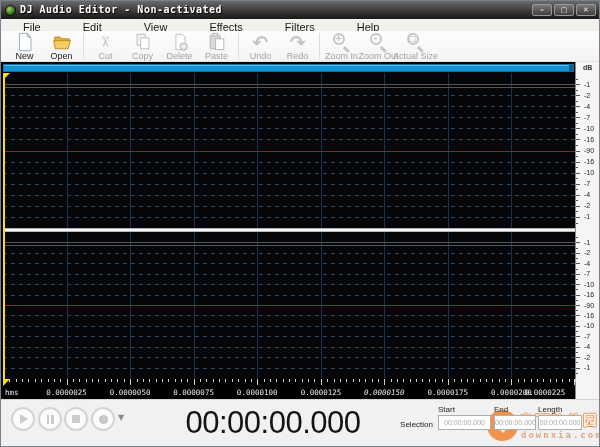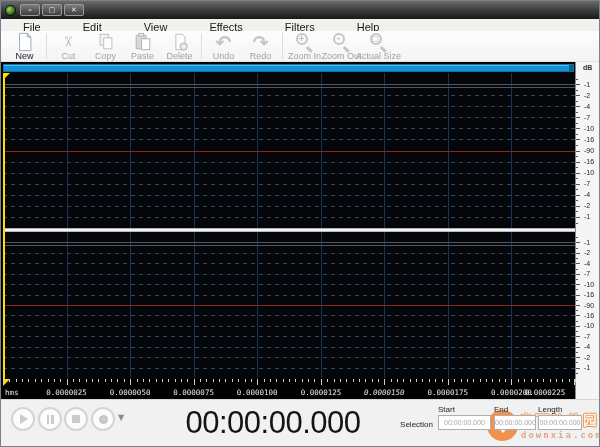--- a/index.html
+++ b/index.html
@@ -90,20 +90,21 @@
     text-shadow:-1px 0 0 #ef8332,1px 0 0 #ef8332,0 -1px 0 #ef8332,0 1px 0 #ef8332;white-space:nowrap;}
   .wm-site{position:absolute;left:40px;top:22px;font:bold 9px/10px "DejaVu Sans Mono",monospace;letter-spacing:2px;color:#db9a72;white-space:nowrap;}
 </style>
 </head>
 <body>
 
 <div class="window">
 
   <div class="titlebar">
     <div class="app-icon"></div>
+    <div class="win-title">DJ Audio Editor - Non-activated</div>
     <div class="win-btns" id="win-btns">
         <div class="win-btn">–</div>
         <div class="win-btn">▢</div>
         <div class="win-btn">✕</div>
       </div>
   </div>
 
   <div class="menubar" id="menubar">
       <div class="menu-item"><u>F</u>ile</div>
       <div class="menu-item"><u>E</u>dit</div>
@@ -116,55 +117,64 @@
   <div class="toolbar" id="toolbar">
       <div class="tb-btn">
         <div class="tb-ico">
           <svg width="20" height="20" viewBox="0 0 22 22">
             <path d="M5 1.5h8.5l4 4V20.5H5z" fill="#ffffff" stroke="#8fa6ba"></path>
             <path d="M13.5 1.5l4 4h-4z" fill="#d9e6f2" stroke="#8fa6ba"></path>
           </svg>
         </div>
         <div class="tb-label">New</div>
       </div>
+      <div class="tb-btn">
+        <div class="tb-ico">
+          <svg width="20" height="20" viewBox="0 0 22 22">
+            <path d="M3 5.5h6l1.5 2H19v3H3z" fill="#e8b33c" stroke="#b98a20"></path>
+            <path d="M1.8 9.5h18.4L17.6 18.5H3.6z" fill="#f6cc5e" stroke="#b98a20"></path>
+          </svg>
+        </div>
+        <div class="tb-label">Open</div>
+      </div>
       <div class="tb-sep"></div>
       <div class="tb-btn disabled">
         <div class="tb-ico">
           <span class="gl" style="font-size:15px;transform:rotate(90deg)">✂</span>
         </div>
         <div class="tb-label">Cut</div>
       </div>
       <div class="tb-btn disabled">
         <div class="tb-ico">
           <svg width="20" height="20" viewBox="0 0 22 22">
             <rect x="4.5" y="2.5" width="9" height="12" fill="#f5f5f5" stroke="#bbbbbb"></rect>
             <rect x="8.5" y="6.5" width="9" height="12" fill="#ffffff" stroke="#bbbbbb"></rect>
           </svg>
         </div>
         <div class="tb-label">Copy</div>
+      </div>
+      <div class="tb-btn disabled">
+        <div class="tb-ico">
+          <svg width="20" height="20" viewBox="0 0 22 22">
+            <path d="M6.5 2.5h7l3 3V19.5h-10z" fill="#ffffff" stroke="#bbbbbb"></path>
+            <circle cx="15" cy="16" r="4" fill="#e3e3e3" stroke="#b0b0b0"></circle>
+            <rect x="12.8" y="15.4" width="4.4" height="1.4" fill="#ffffff"></rect>
+          </svg>
+        </div>
+        <div class="tb-label">Delete</div>
       </div>
       <div class="tb-btn disabled">
         <div class="tb-ico">
           <svg width="20" height="20" viewBox="0 0 22 22">
             <rect x="3.5" y="3.5" width="11" height="15" rx="1" fill="#d9d9d9" stroke="#b0b0b0"></rect>
             <rect x="6.5" y="1.5" width="5" height="3" fill="#eeeeee" stroke="#b0b0b0"></rect>
             <rect x="9.5" y="7.5" width="9" height="12" fill="#ffffff" stroke="#b0b0b0"></rect>
           </svg>
         </div>
         <div class="tb-label">Paste</div>
-      </div>
-      <div class="tb-btn disabled">
-        <div class="tb-ico">
-          <svg width="20" height="20" viewBox="0 0 22 22">
-            <path d="M6.5 2.5h7l3 3V19.5h-10z" fill="#ffffff" stroke="#bbbbbb"></path>
-            <circle cx="15" cy="16" r="4" fill="#e3e3e3" stroke="#b0b0b0"></circle>
-            <rect x="12.8" y="15.4" width="4.4" height="1.4" fill="#ffffff"></rect>
-          </svg>
-        </div>
-        <div class="tb-label">Delete</div>
       </div>
       <div class="tb-sep"></div>
       <div class="tb-btn disabled">
         <div class="tb-ico">
           <span class="gl" style="font-size:19px;font-weight:bold">↶</span>
         </div>
         <div class="tb-label">Undo</div>
       </div>
       <div class="tb-btn disabled">
         <div class="tb-ico">

